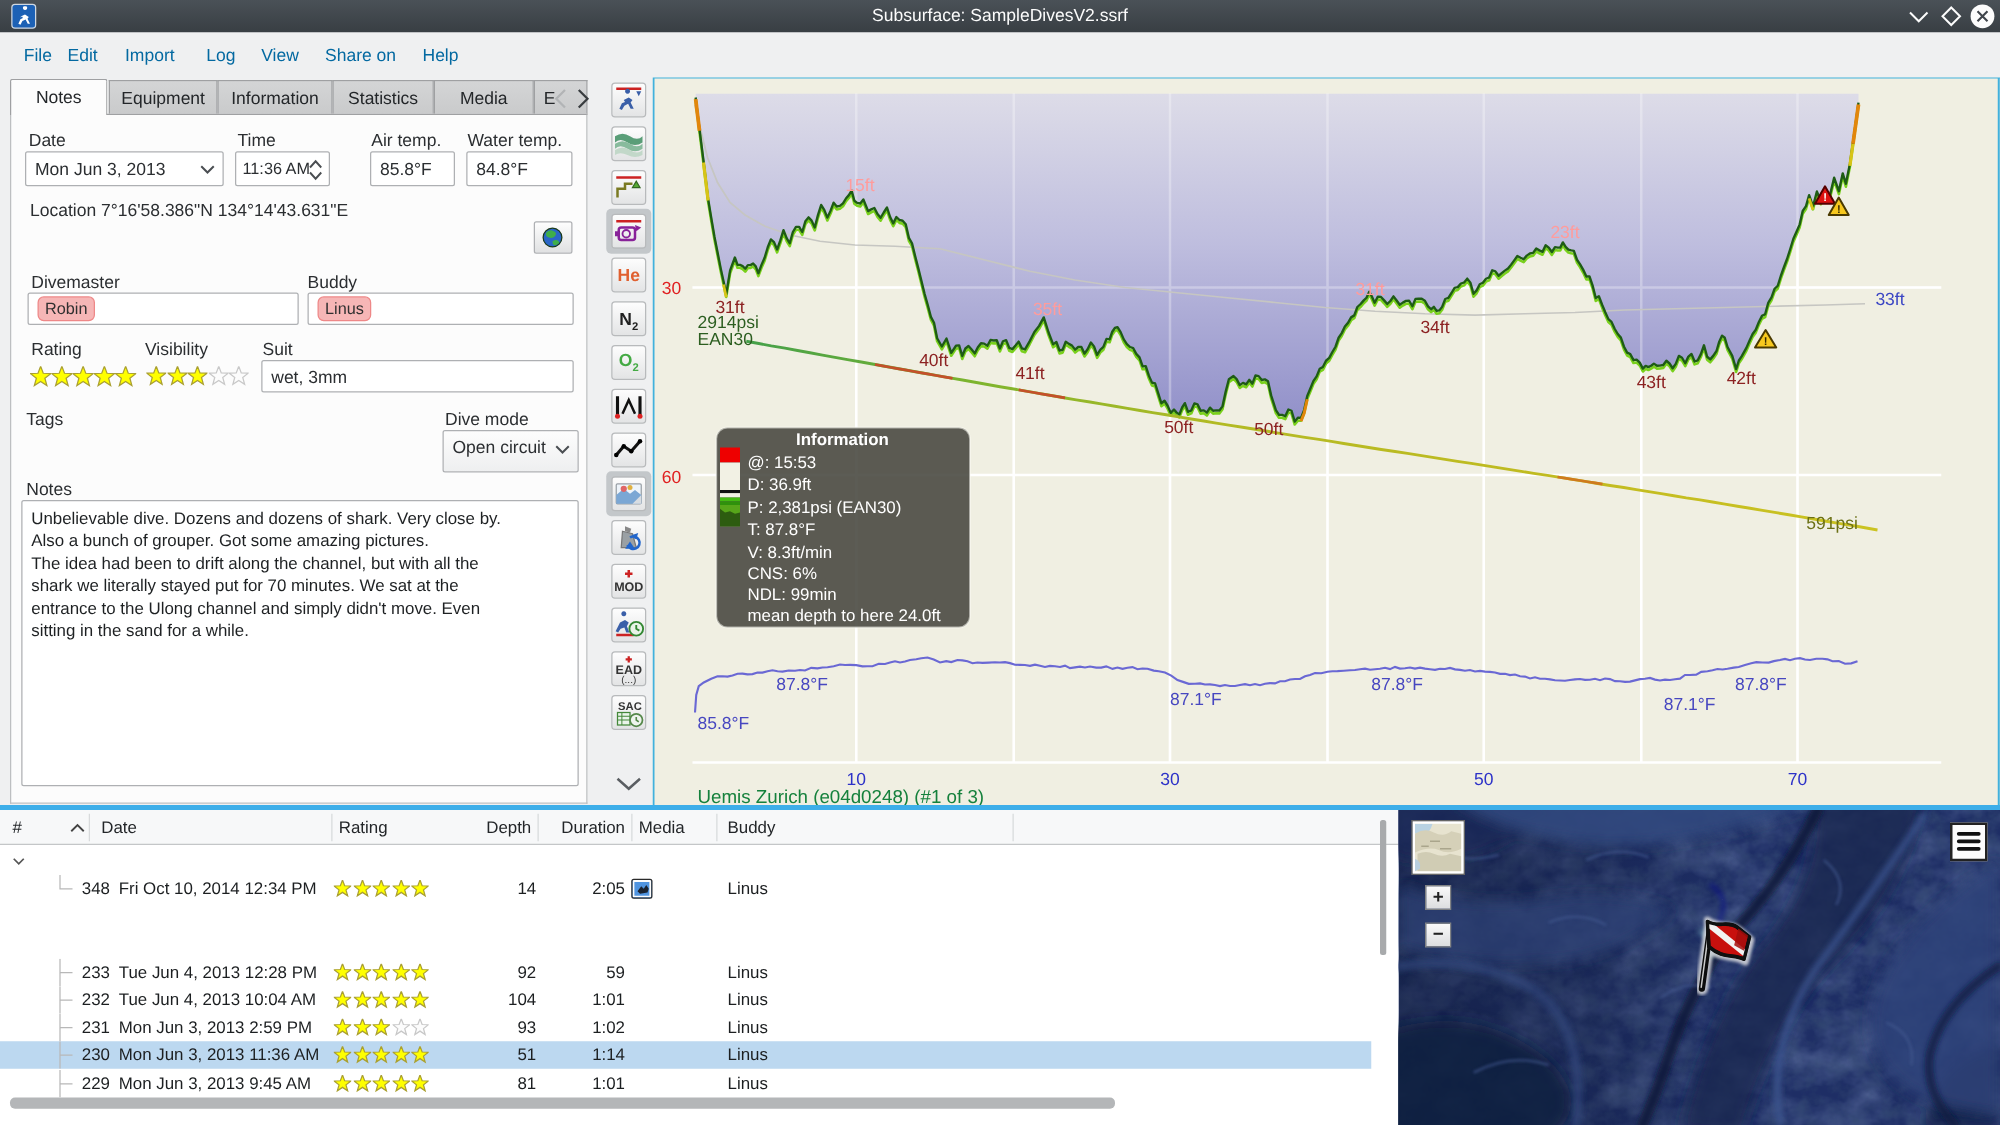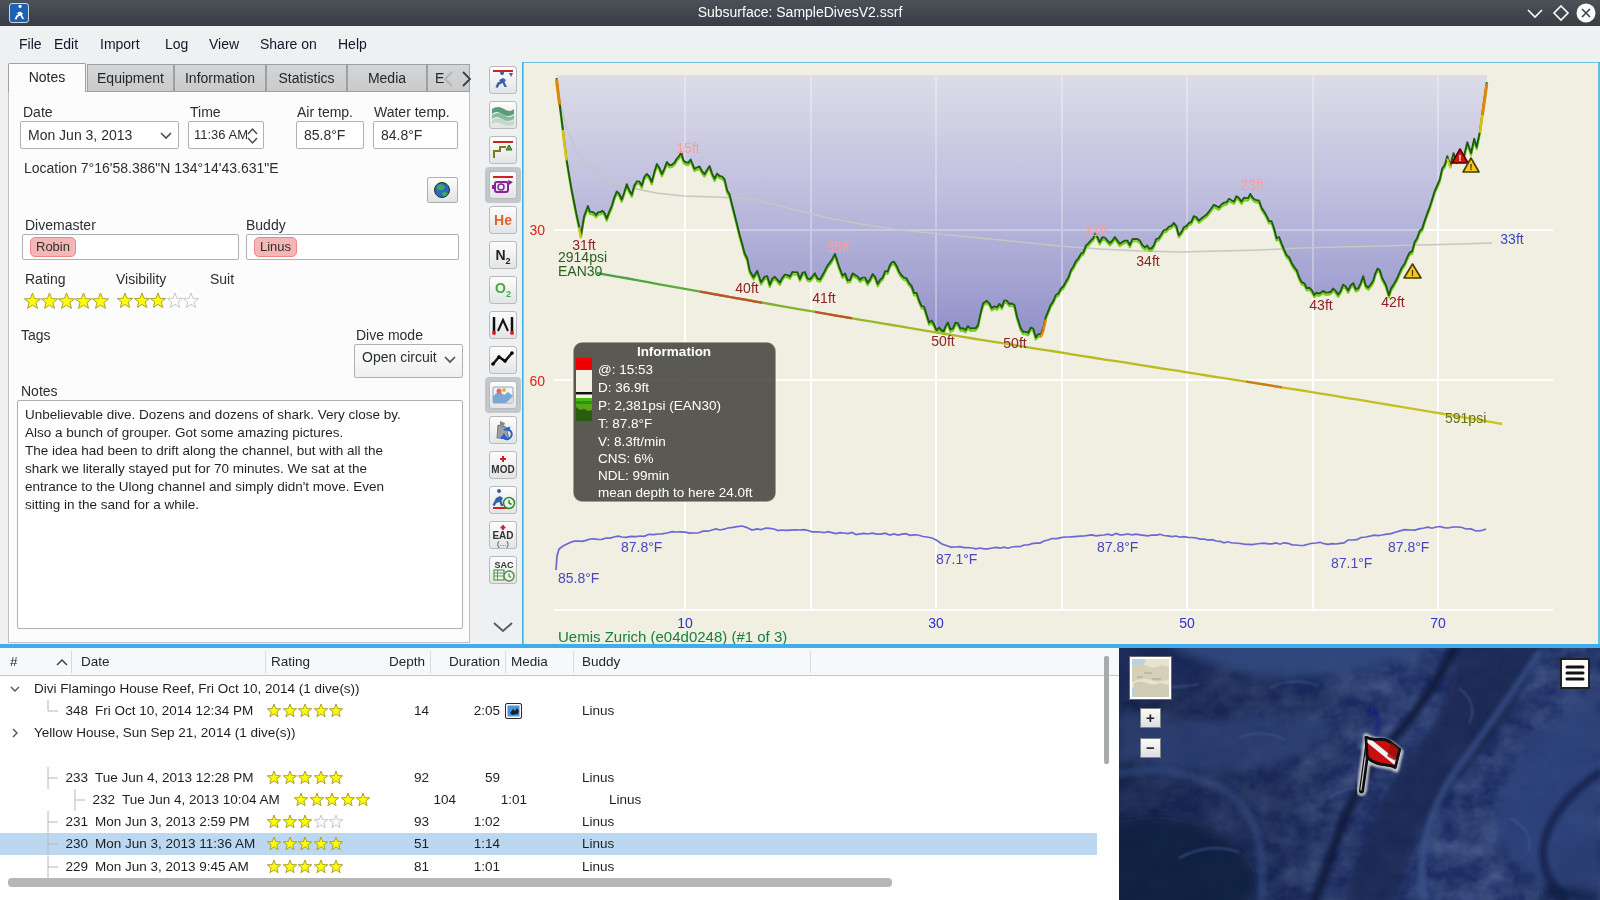--- a/index.html
+++ b/index.html
@@ -1,20 +1,20 @@
 <!DOCTYPE html>
 <html><head><meta charset="utf-8"><title>Subsurface</title>
 <style>
 *{margin:0;padding:0;box-sizing:border-box;}
 html,body{width:1600px;height:900px;overflow:hidden;background:#eff0f1;font-family:"Liberation Sans",sans-serif;color:#232629;}
 #titlebar{position:absolute;left:0;top:0;width:1600px;height:26px;background:linear-gradient(#4a5157,#383e43);}
 #titlebar .ticon{position:absolute;left:9px;top:3px;width:20px;height:20px;background:#1d61b5;border:1px solid #cfd8e2;border-radius:3px;}
 #titlebar .ttext{position:absolute;left:0;top:0;width:100%;text-align:center;line-height:25px;color:#fcfcfc;font-size:14px;}
 #menubar{position:absolute;left:0;top:26px;width:1600px;height:36px;background:#eff0f1;}
-#menubar span{position:absolute;top:0;line-height:36px;font-size:14px;color:#0f172a;}
+#menubar span{position:absolute;top:0;line-height:36px;font-size:14px;color:#0369a1;}
 .tab{position:absolute;top:64px;height:28px;background:linear-gradient(#d4d5d6,#c9cacb);border:1px solid #9fa0a2;border-bottom:none;font-size:14px;text-align:center;line-height:27px;color:#232629;}
 .tab.active{background:#fcfcfc;height:29px;top:63px;z-index:3;border-radius:2px 2px 0 0;}
 #formpanel{position:absolute;left:8px;top:91px;width:462px;height:552px;background:#fcfcfc;border:1px solid #bdbfc1;border-top:1px solid #9fa0a2;z-index:2;}
 .flabel{position:absolute;font-size:14px;color:#2b2e31;}
 .finput{position:absolute;background:#fff;border:1px solid #aeb0b3;border-radius:2px;font-size:14px;color:#2b2e31;padding-left:7px;}
 .pill{display:inline-block;background:#f6b6b6;border:1px solid #ee8888;border-radius:5px;font-size:13px;color:#303030;padding:1px 5px;line-height:16px;}
 .toolbtn{position:absolute;left:489px;width:28px;height:28px;background:linear-gradient(#fdfdfd,#e3e4e5);border:1px solid #b8babc;border-radius:3px;}
 .toolsel{position:absolute;left:485px;width:36px;height:36px;background:#c3c7ca;border-radius:4px;}
 #splitter{position:absolute;left:0;top:644px;width:1600px;height:4px;background:#3daee9;}
 #divelist{position:absolute;left:0;top:648px;width:1119px;height:252px;background:#fff;overflow:hidden;}
@@ -109,20 +109,21 @@
     <svg width="16" height="16" style="position:absolute;left:150.0px;top:293px">
       <polygon points="8.0,0.0 10.0,5.3 15.6,5.5 11.2,9.0 12.7,14.5 8.0,11.4 3.3,14.5 4.8,9.0 0.4,5.5 6.0,5.3" fill="#ffff00" stroke="#aaa032" stroke-width="1"></polygon>
     </svg>
     <svg width="16" height="16" style="position:absolute;left:166.5px;top:293px">
       <polygon points="8.0,0.0 10.0,5.3 15.6,5.5 11.2,9.0 12.7,14.5 8.0,11.4 3.3,14.5 4.8,9.0 0.4,5.5 6.0,5.3" fill="#fcfcfc" stroke="#c8c8c8" stroke-width="1"></polygon>
     </svg>
     <svg width="16" height="16" style="position:absolute;left:183.0px;top:293px">
       <polygon points="8.0,0.0 10.0,5.3 15.6,5.5 11.2,9.0 12.7,14.5 8.0,11.4 3.3,14.5 4.8,9.0 0.4,5.5 6.0,5.3" fill="#fcfcfc" stroke="#c8c8c8" stroke-width="1"></polygon>
     </svg>
 <div class="flabel" style="left:210px;top:271px">Suit</div>
+<div class="finput" style="left:209px;top:288px;width:250px;height:26px;line-height:24px">wet, 3mm</div>
 <div class="flabel" style="left:21px;top:327px">Tags</div>
 <div class="flabel" style="left:356px;top:327px">Dive mode</div>
 <div class="finput" style="left:354px;top:344px;width:109px;height:34px;line-height:25px;background:linear-gradient(#fdfdfd,#eeeff0)">Open circuit<svg width="12" height="8" style="position:absolute;right:6px;top:11px">
         <path d="M1,1 l5,5 5,-5" stroke="#4a4e52" stroke-width="1.6" fill="none"></path>
       </svg></div>
 <div class="flabel" style="left:21px;top:383px">Notes</div>
 <div style="position:absolute;left:17px;top:400px;width:446px;height:229px;background:#fff;border:1px solid #aeb0b3;border-radius:2px;font-size:13.5px;line-height:18px;color:#1e2123;padding:5px 7px">Unbelievable dive. Dozens and dozens of shark. Very close by.<br>Also a bunch of grouper. Got some amazing pictures.<br>The idea had been to drift along the channel, but with all the<br>shark we literally stayed put for 70 minutes. We sat at the<br>entrance to the Ulong channel and simply didn't move. Even<br>sitting in the sand for a while.</div>
   </div>
 <div class="toolbtn" style="top:66px"><svg width="26" height="26">
       <path d="M3,4 h20" stroke="#cc2222" stroke-width="2"></path>
@@ -341,21 +342,20 @@
 <div class="hcell" style="left:271px">Rating</div>
 <div class="hcell" style="left:345px;width:80px;text-align:right">Depth</div>
 <div class="hcell" style="left:420px;width:80px;text-align:right">Duration</div>
 <div class="hcell" style="left:511px">Media</div>
 <div class="hcell" style="left:582px">Buddy</div>
 </div>
 <div class="drow" style="top:30px">
       <svg width="10" height="10" style="position:absolute;left:10px;top:6px">
         <path d="M1,3 l4,4 4,-4" stroke="#555" stroke-width="1.4" fill="none"></path>
       </svg>
-      <div class="dcell" style="left:34px">Divi Flamingo House Reef, Fri Oct 10, 2014 (1 dive(s))</div>
     </div>
 <div class="drow" style="top:52px;">
       <svg width="30" height="22" style="position:absolute;left:44px;top:0">
         <path d="M4,0 v11 h10" stroke="#b8b8b8" fill="none"></path>
       </svg>
       <div class="dcell num" style="left:40px;width:48px">348</div>
       <div class="dcell" style="left:95px">Fri Oct 10, 2014 12:34 PM</div>
       <svg width="14" height="14" style="position:absolute;left:267.0px;top:4px">
         <polygon points="7.0,0.0 8.7,4.6 13.7,4.8 9.8,7.9 11.1,12.7 7.0,9.9 2.9,12.7 4.2,7.9 0.3,4.8 5.3,4.6" fill="#ffff00" stroke="#aaa032" stroke-width="1"></polygon>
       </svg>
@@ -371,26 +371,20 @@
       <svg width="14" height="14" style="position:absolute;left:329.0px;top:4px">
         <polygon points="7.0,0.0 8.7,4.6 13.7,4.8 9.8,7.9 11.1,12.7 7.0,9.9 2.9,12.7 4.2,7.9 0.3,4.8 5.3,4.6" fill="#ffff00" stroke="#aaa032" stroke-width="1"></polygon>
       </svg>
       <div class="dcell num" style="left:345px;width:84px">14</div>
       <div class="dcell num" style="left:420px;width:80px">2:05</div>
       <div style="position:absolute;left:505px;top:3px;width:17px;height:16px;background:#4f94e0;border:1px solid #2a2a2a;border-radius:2px;box-shadow:inset 0 0 0 1.5px #fdfdfd"><svg width="15" height="14">
           <path d="M4,9 l3,-4 2,2 2,-3 2,3 -1,3 -6,1 z" fill="#1a2330"></path>
         </svg></div>
       <div class="dcell" style="left:582px">Linus</div>
     </div>
-<div class="drow" style="top:74px">
-      <svg width="10" height="10" style="position:absolute;left:10px;top:6px">
-        <path d="M3,1 l4,4 -4,4" stroke="#555" stroke-width="1.4" fill="none"></path>
-      </svg>
-      <div class="dcell" style="left:34px">Yellow House, Sun Sep 21, 2014 (1 dive(s))</div>
-    </div>
 <div class="drow" style="top:119px;padding-left:16px;">
       <svg width="30" height="22" style="position:absolute;left:44px;top:0">
         <path d="M4,0 v22 M4,11 h10" stroke="#b8b8b8" fill="none"></path>
       </svg>
       <div class="dcell num" style="left:40px;width:48px">233</div>
       <div class="dcell" style="left:95px">Tue Jun 4, 2013 12:28 PM</div>
       <svg width="14" height="14" style="position:absolute;left:267.0px;top:4px">
         <polygon points="7.0,0.0 8.7,4.6 13.7,4.8 9.8,7.9 11.1,12.7 7.0,9.9 2.9,12.7 4.2,7.9 0.3,4.8 5.3,4.6" fill="#ffff00" stroke="#aaa032" stroke-width="1"></polygon>
       </svg>
       <svg width="14" height="14" style="position:absolute;left:282.5px;top:4px">
@@ -402,21 +396,21 @@
       <svg width="14" height="14" style="position:absolute;left:313.5px;top:4px">
         <polygon points="7.0,0.0 8.7,4.6 13.7,4.8 9.8,7.9 11.1,12.7 7.0,9.9 2.9,12.7 4.2,7.9 0.3,4.8 5.3,4.6" fill="#ffff00" stroke="#aaa032" stroke-width="1"></polygon>
       </svg>
       <svg width="14" height="14" style="position:absolute;left:329.0px;top:4px">
         <polygon points="7.0,0.0 8.7,4.6 13.7,4.8 9.8,7.9 11.1,12.7 7.0,9.9 2.9,12.7 4.2,7.9 0.3,4.8 5.3,4.6" fill="#ffff00" stroke="#aaa032" stroke-width="1"></polygon>
       </svg>
       <div class="dcell num" style="left:345px;width:84px">92</div>
       <div class="dcell num" style="left:420px;width:80px">59</div>
       <div class="dcell" style="left:582px">Linus</div>
     </div>
-<div class="drow" style="top:141px;margin-left:27px;">
+<div class="drow" style="top:141px;">
       <svg width="30" height="22" style="position:absolute;left:44px;top:0">
         <path d="M4,0 v22 M4,11 h10" stroke="#b8b8b8" fill="none"></path>
       </svg>
       <div class="dcell num" style="left:40px;width:48px">232</div>
       <div class="dcell" style="left:95px">Tue Jun 4, 2013 10:04 AM</div>
       <svg width="14" height="14" style="position:absolute;left:267.0px;top:4px">
         <polygon points="7.0,0.0 8.7,4.6 13.7,4.8 9.8,7.9 11.1,12.7 7.0,9.9 2.9,12.7 4.2,7.9 0.3,4.8 5.3,4.6" fill="#ffff00" stroke="#aaa032" stroke-width="1"></polygon>
       </svg>
       <svg width="14" height="14" style="position:absolute;left:282.5px;top:4px">
         <polygon points="7.0,0.0 8.7,4.6 13.7,4.8 9.8,7.9 11.1,12.7 7.0,9.9 2.9,12.7 4.2,7.9 0.3,4.8 5.3,4.6" fill="#ffff00" stroke="#aaa032" stroke-width="1"></polygon>

